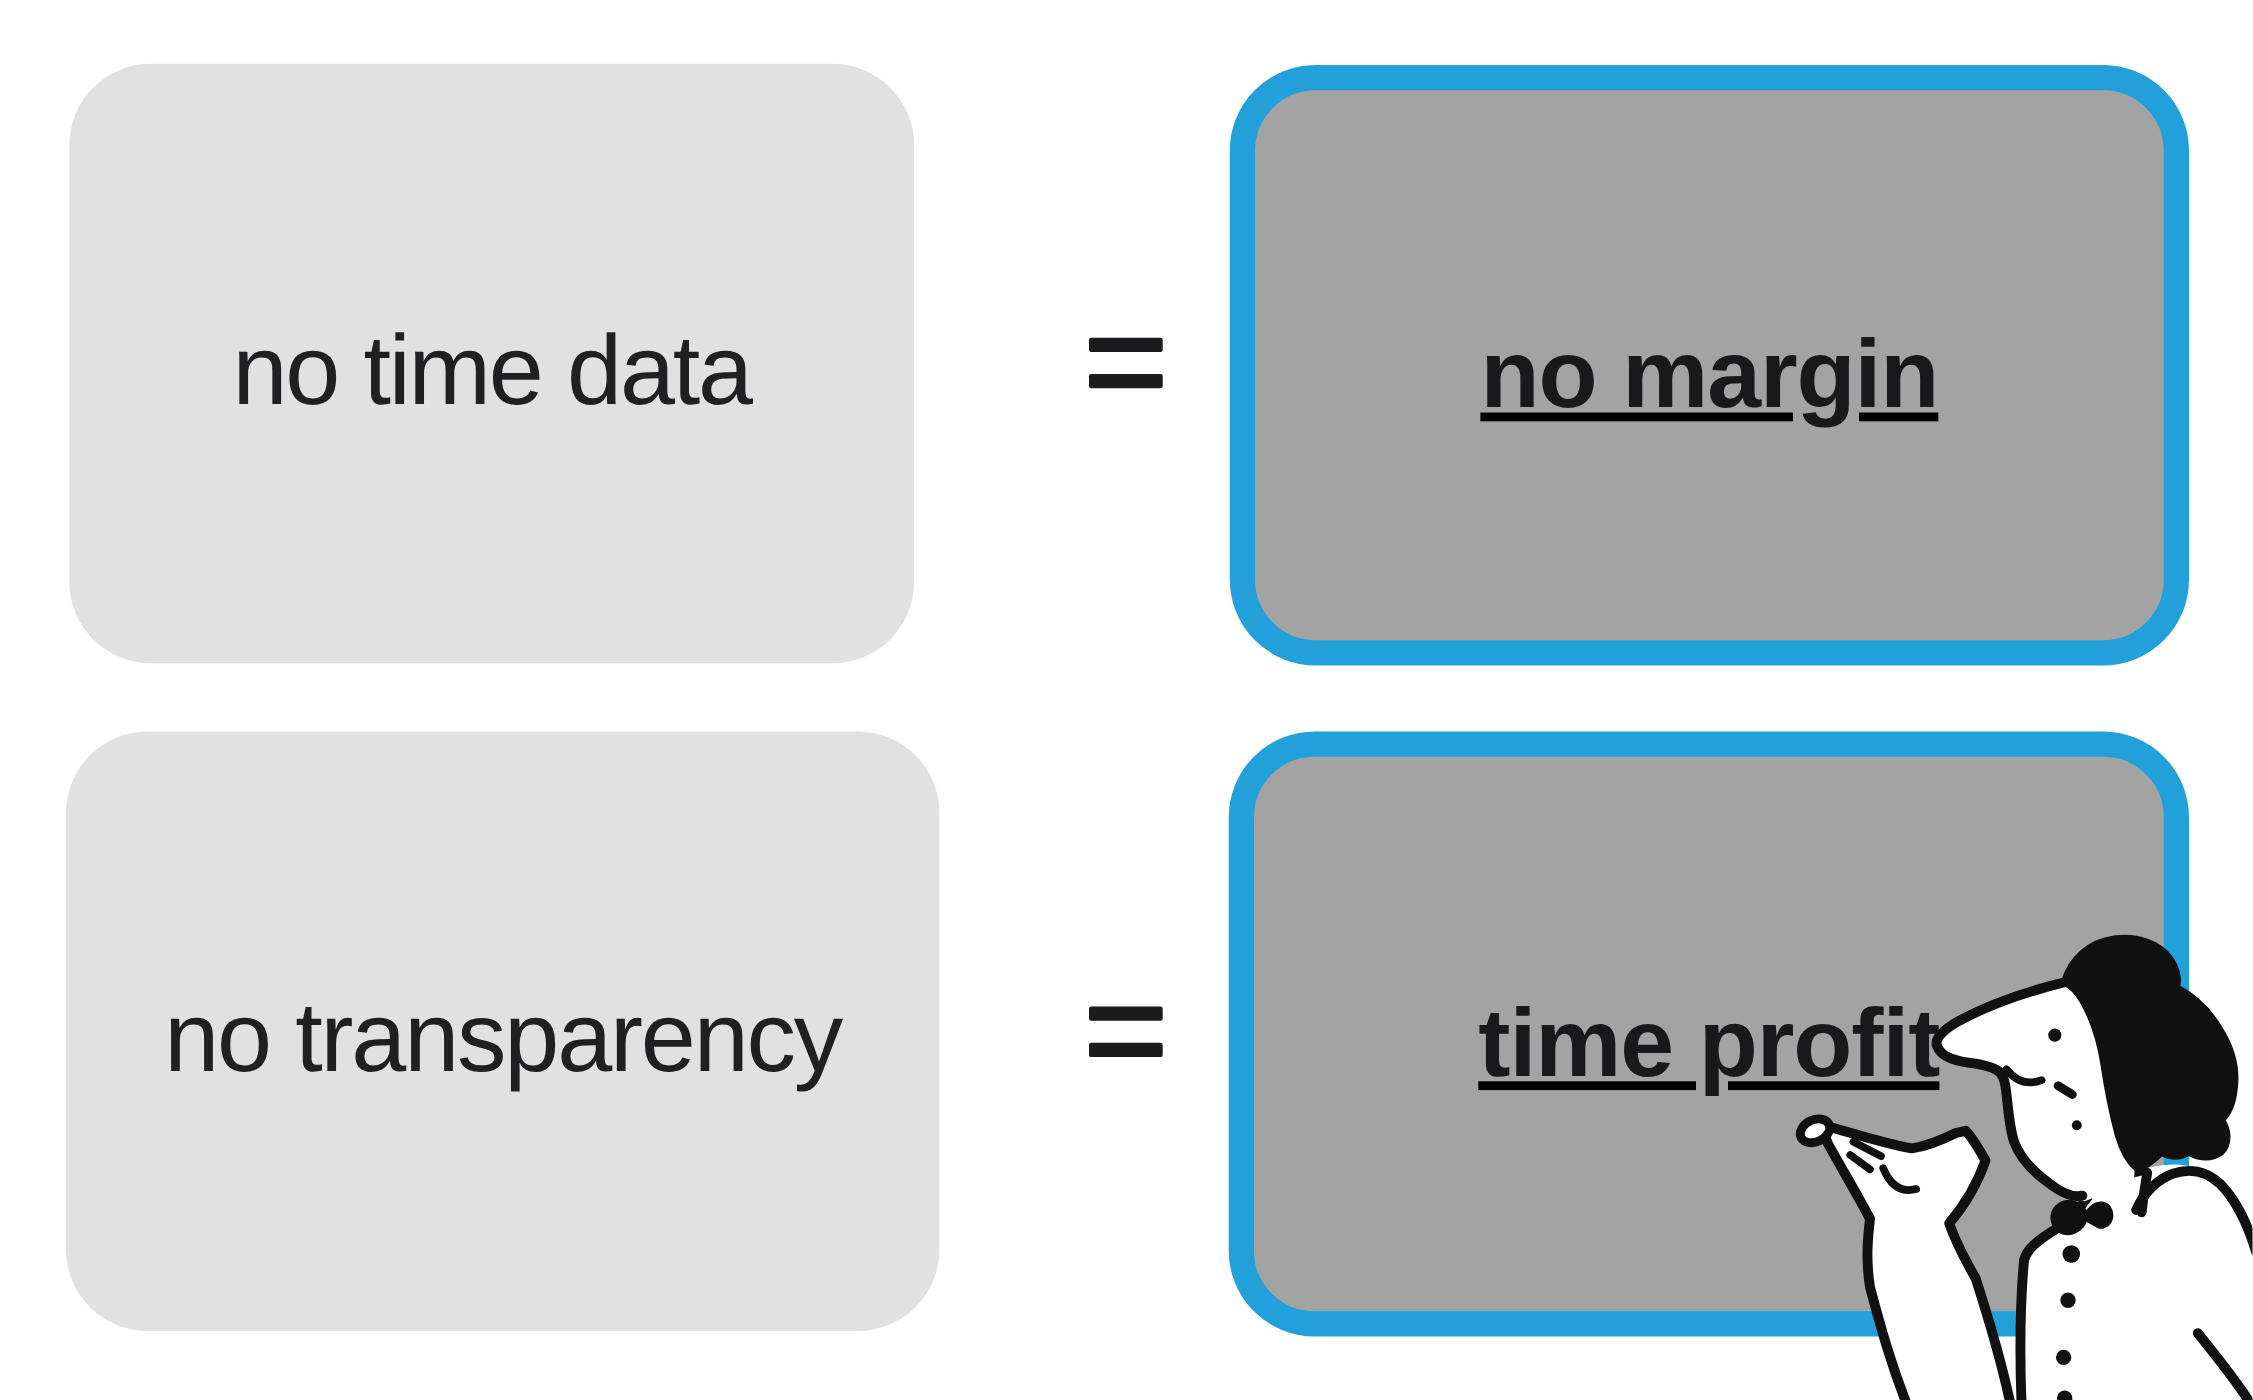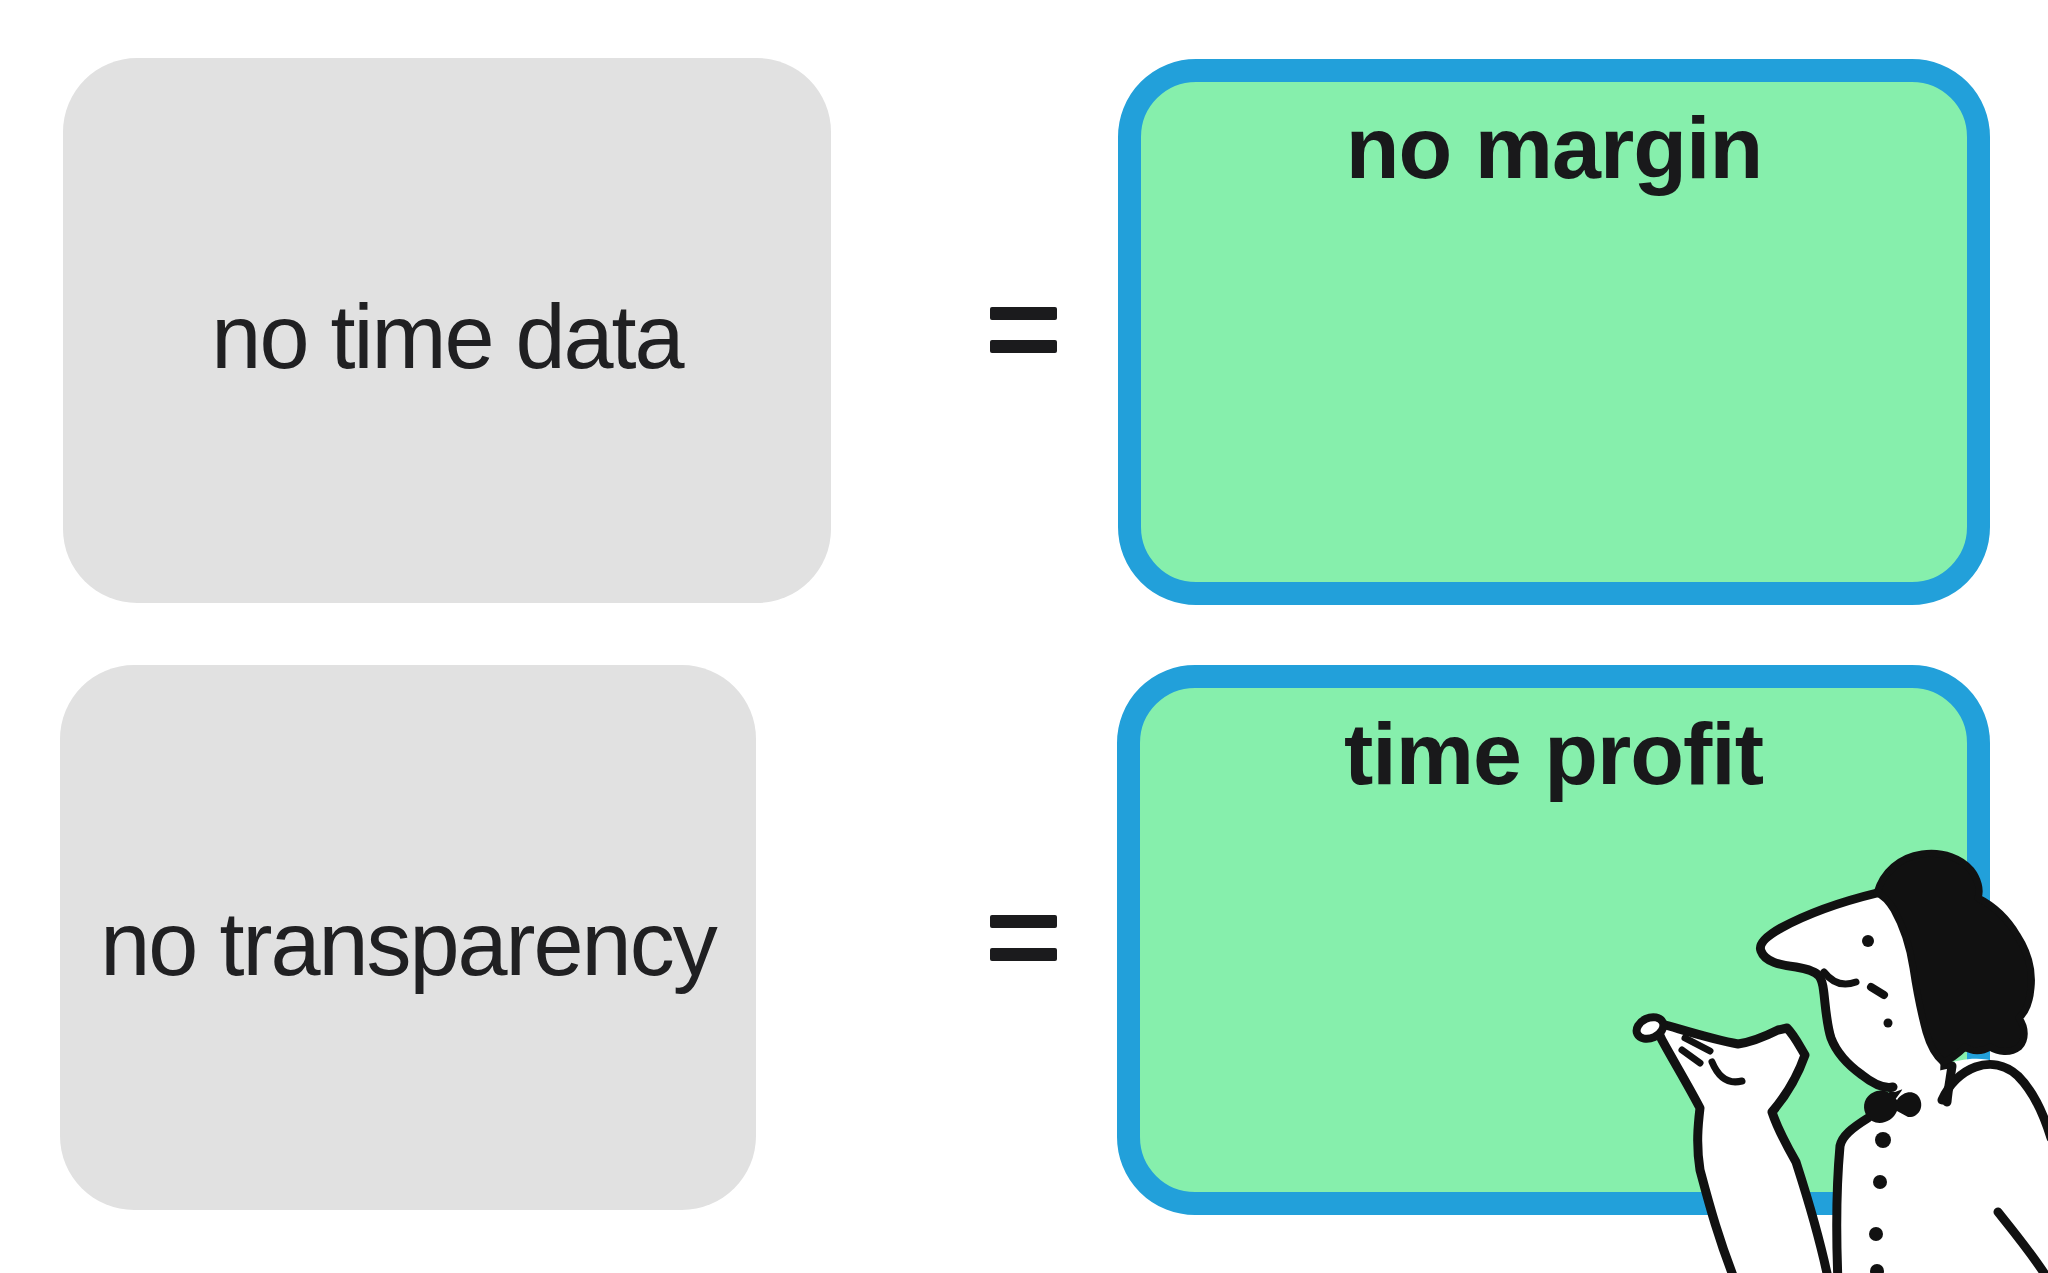--- a/index.html
+++ b/index.html
@@ -3,25 +3,25 @@
 <meta charset="utf-8">
 <style>
   html,body{margin:0;padding:0;background:#ffffff;}
   body{font-family:"Liberation Sans","DejaVu Sans",sans-serif;}
   #stage{position:relative;width:2048px;height:1273px;background:#ffffff;overflow:hidden;}
 
   
   .gray-box{position:absolute;background:#e1e1e1;border-radius:74px;
             display:flex;align-items:center;justify-content:center;}
   #gray-box-1{left:63px;top:58px;width:768px;height:545px;}
-  #gray-box-2{left:60px;top:665px;width:696px;height:545px;}
+  #gray-box-2{left:60px;top:665px;width:794px;height:545px;}
 
   
-  .blue-box{position:absolute;background:#86efac;border:23px solid #22a0da;border-radius:78px;
-            box-sizing:border-box;display:flex;justify-content:center;}
+  .blue-box{position:absolute;background:#a3a3a3;border:23px solid #22a0da;border-radius:78px;
+            box-sizing:border-box;display:flex;align-items:center;justify-content:center;text-decoration:underline;}
   #blue-box-1{left:1118px;top:59px;width:872px;height:546px;}
   #blue-box-2{left:1117px;top:665px;width:873px;height:550px;}
 
   .label{color:#202022;font-size:90px;letter-spacing:-2px;line-height:1.15;
          text-align:center;padding-top:14px;white-space:nowrap;}
   .label.bold{font-weight:700;color:#19191b;font-size:88px;letter-spacing:-1px;line-height:103px;}
 
   
   .equals{position:absolute;width:67px;height:46px;}
   #equals-1{left:990px;top:307px;}

